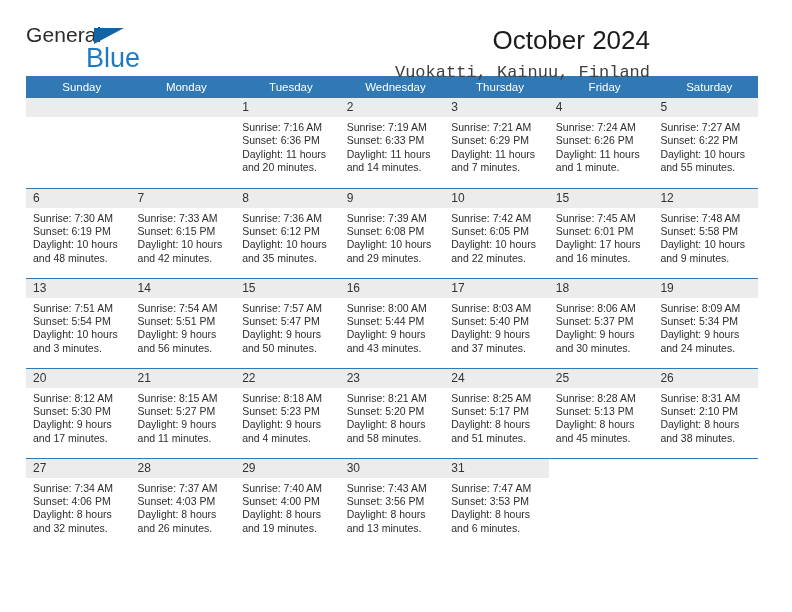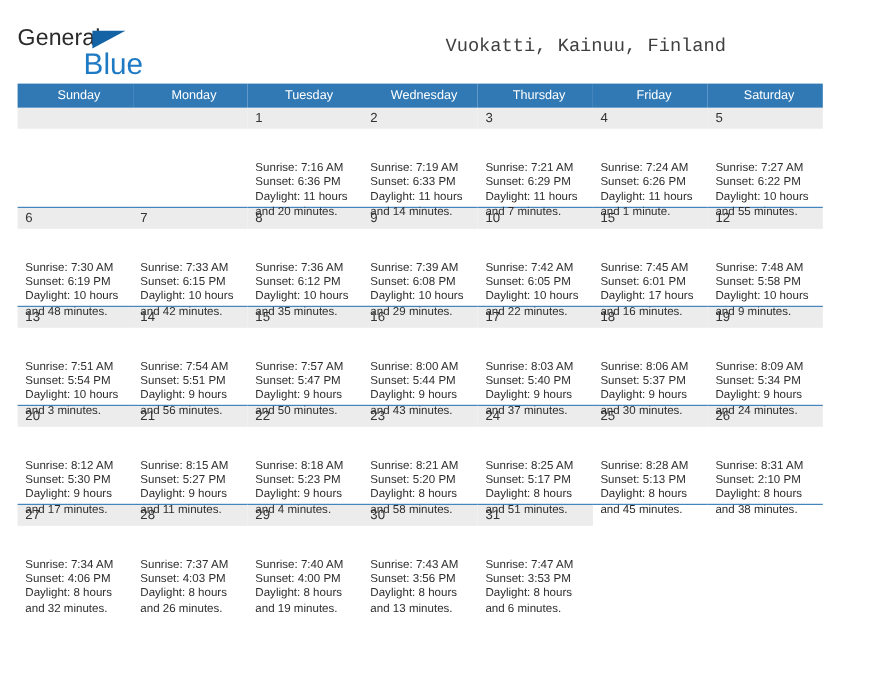--- a/index.html
+++ b/index.html
@@ -12,21 +12,21 @@
     height: 612px;
     font-family: "Liberation Sans", sans-serif;
     color: #222222;
     overflow: hidden;
   }
   .page {
     position: relative;
     width: 676px;
     height: 612px;
     box-sizing: border-box;
-    padding: 0 16px;
+    padding: 0 26px;
   }
 
   
   .header {
     display: flex;
     align-items: flex-start;
     justify-content: space-between;
     height: 70px;
     padding-top: 24px;
     box-sizing: border-box;
@@ -121,41 +121,41 @@
     color: transparent;
   }
   .cell.blank .daynum {
     background: transparent;
   }
   .info {
     padding: 4px 7px 0 7px;
     font-size: 10.5px;
     line-height: 13.4px;
     color: #2d2d2d;
-    margin-top: 25px;
   }
   .info div {
     white-space: nowrap;
   }
   .info .daylight {
     white-space: normal;
   }
 </style>
 </head>
 <body>
 
 <div class="page">
 
   <div class="header">
     <div class="brand">
       <span class="brand-general">General</span>
       <span class="brand-tri"></span>
       <span class="brand-blue">Blue</span>
     </div>
     <div class="title-wrap">
+      <div class="cal-title">October 2024</div>
       <div class="cal-subtitle">Vuokatti, Kainuu, Finland</div>
     </div>
   </div>
 
   <table class="calendar">
     <thead>
       <tr>
         <th>Sunday</th>
         <th>Monday</th>
         <th>Tuesday</th>

